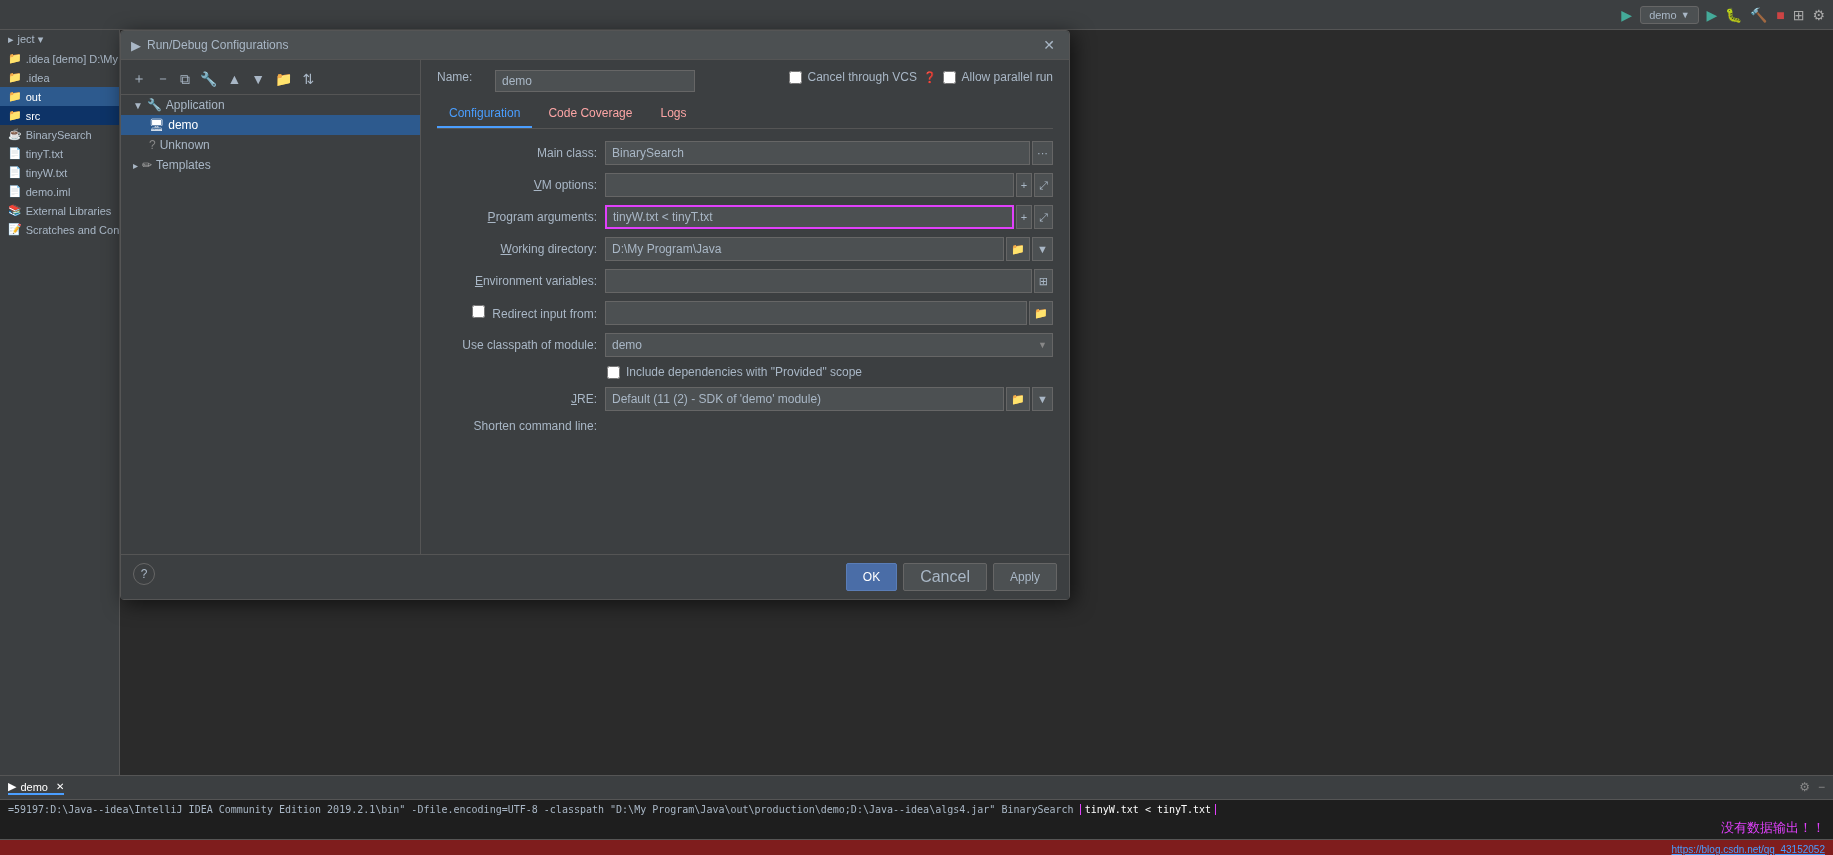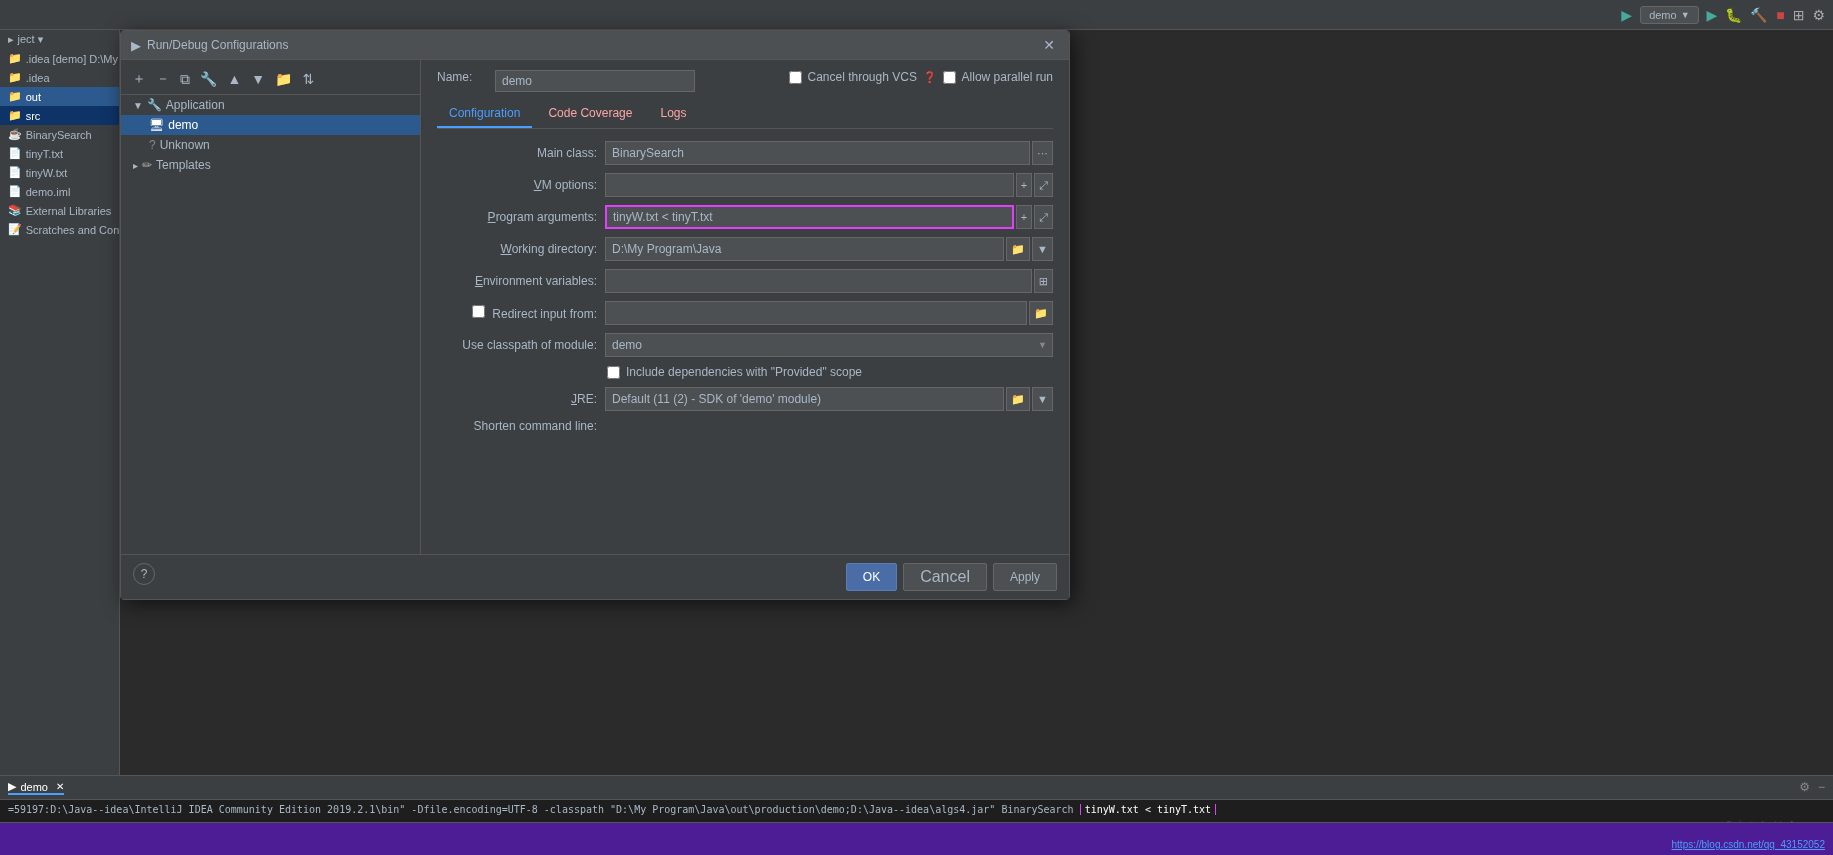--- a/index.html
+++ b/index.html
@@ -445,26 +445,26 @@
       font-size: 12px;
     }
 
     
     .status-bar {
       position: absolute;
       bottom: 0;
       left: 0;
       right: 0;
       height: 18px;
-      background: #4c1d95;
+      background: #7f1d1d;
       border-top: 1px solid #555;
       display: flex;
-      align-items: flex-start;
+      align-items: flex-end;
       justify-content: flex-end;
-      padding: 16px 8px;
+      padding: 0 8px;
       font-size: 10px;
       color: #888;
     }
 
     .blog-url {
       color: #4a9eff;
       text-decoration: underline;
       font-size: 10px;
     }
   </style>

